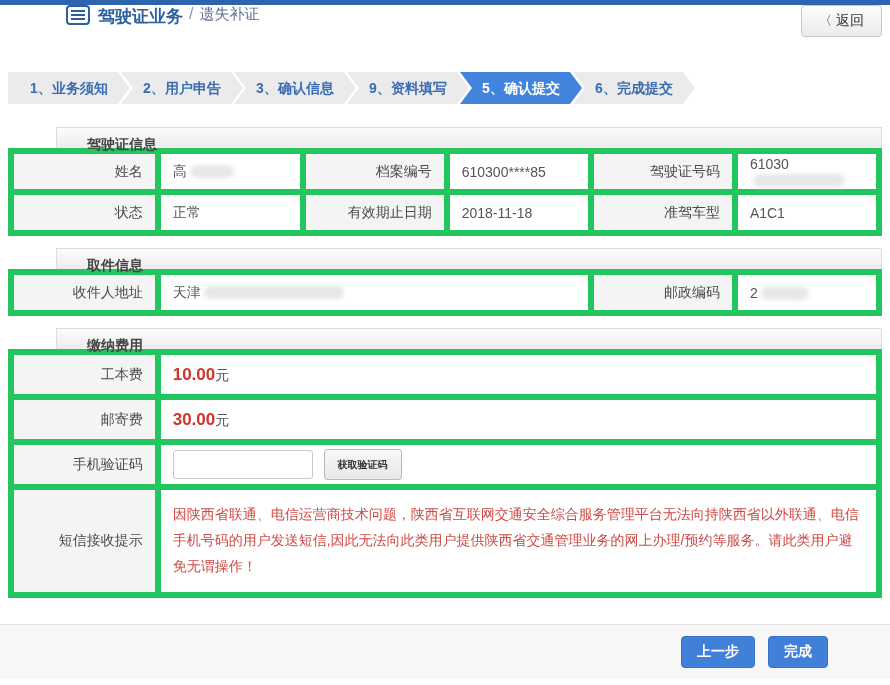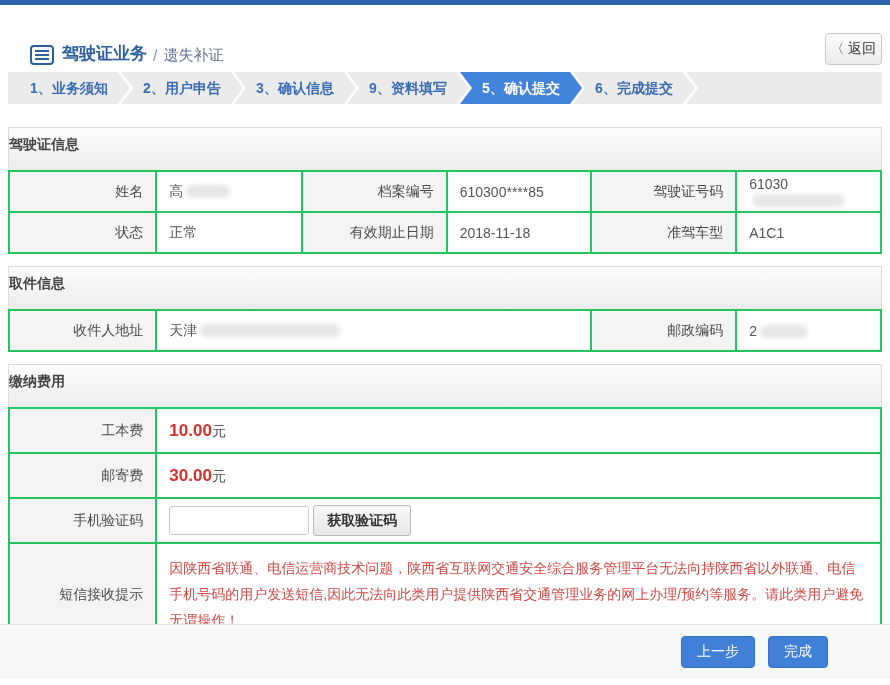--- a/index.html
+++ b/index.html
@@ -10,46 +10,48 @@
     font-family:"Liberation Sans","DejaVu Sans",sans-serif;
     position:relative;
     overflow:hidden;
   }
   .topbar { height:5px; background:#2e64ad; }
 
   
   .header {
     height:60px;
     display:flex;
-    align-items:flex-end;
+    align-items:flex-start;
     padding:0 8px 0 30px;
+    margin-left:36px;
   }
   .list-icon { width:24px; height:20px; margin-right:8px; flex:0 0 auto; }
   .page-title { font-size:17px; font-weight:bold; color:#2d5f9e; }
   .title-sep { font-size:16px; color:#8a97ad; margin:0 6px; }
   .page-subtitle { font-size:15px; color:#5f6f8f; }
   .back-btn {
     margin-left:auto;
-    padding:6px 5px;
+    padding:6px 17px;
     background:linear-gradient(#fdfdfd,#ebebeb);
     border:1px solid #c8c8c8;
     border-radius:4px;
     font-size:14px;
     color:#333;
     cursor:pointer;
     font-family:inherit;
   }
   .back-btn .chev { font-size:13px; margin-right:4px; color:#444; }
 
   
   .steps {
     margin:7px 8px 0 8px;
     height:32px;
     display:flex;
     background:#fff;
+    align-items:flex-end;
   }
   .step {
     flex:0 0 122px;
     line-height:32px;
     text-align:center;
     font-size:14px;
     font-weight:bold;
     color:#3a6cb4;
     background:#ebebeb;
     clip-path:polygon(0 0, calc(100% - 12px) 0, 100% 50%, calc(100% - 12px) 100%, 0 100%, 12px 50%);
@@ -65,34 +67,36 @@
     clip-path:polygon(0 0, 100% 0, 100% 100%, 0 100%, 12px 50%);
   }
 
   
   .section { margin:0 8px; }
   .section.gap-lg { margin-top:23px; }
   .section.gap-sm { margin-top:12px; }
   .section-header {
     border:1px solid #dcdcdc;
     background:linear-gradient(#fcfcfc,#ececec);
-    height:44px;
+    height:22px;
     line-height:32px;
+    padding-left:30px;
     font-size:14px;
     font-weight:bold;
     color:#444;
+    margin-left:48px;
   }
   table.info {
     width:100%;
     border-collapse:collapse;
     margin-top:-1px;
     table-layout:fixed;
   }
   table.info td {
-    border:2px solid #22c55e;
+    border:6px solid #22c55e;
     height:41px;
     font-size:14px;
     vertical-align:middle;
   }
   td.lbl {
     background:#f4f4f4;
     text-align:right;
     padding-right:12px;
     color:#4a4a4a;
   }
@@ -119,25 +123,26 @@
     height:29px;
     border:1px solid #c9c9c9;
     border-radius:3px;
     padding:0 8px;
     font-size:14px;
     vertical-align:middle;
     font-family:inherit;
   }
   .get-code-btn {
     height:31px;
+    margin-left:7px;
     padding:0 13px;
     background:linear-gradient(#f9f9f9,#e7e7e7);
     border:1px solid #b9b9b9;
     border-radius:3px;
-    font-size:14px;
+    font-size:10px;
     font-weight:bold;
     color:#333;
     cursor:pointer;
     vertical-align:middle;
     font-family:inherit;
   }
   .notice-cell { padding:12px 14px 12px 12px !important; }
   .notice-text { color:#cd4a46; font-size:14px; line-height:1.85; }
 
   
@@ -151,21 +156,21 @@
     display:flex;
     align-items:center;
     justify-content:flex-end;
     padding-right:62px;
   }
   .btn-primary {
     background:#4080d8;
     border:1px solid #3572c8;
     color:#fff;
     font-size:14px;
-    font-weight:normal;
+    font-weight:bold;
     padding:6px 15px;
     border-radius:4px;
     margin-left:13px;
     cursor:pointer;
     font-family:inherit;
   }
 </style>
 </head>
 <body>
 

